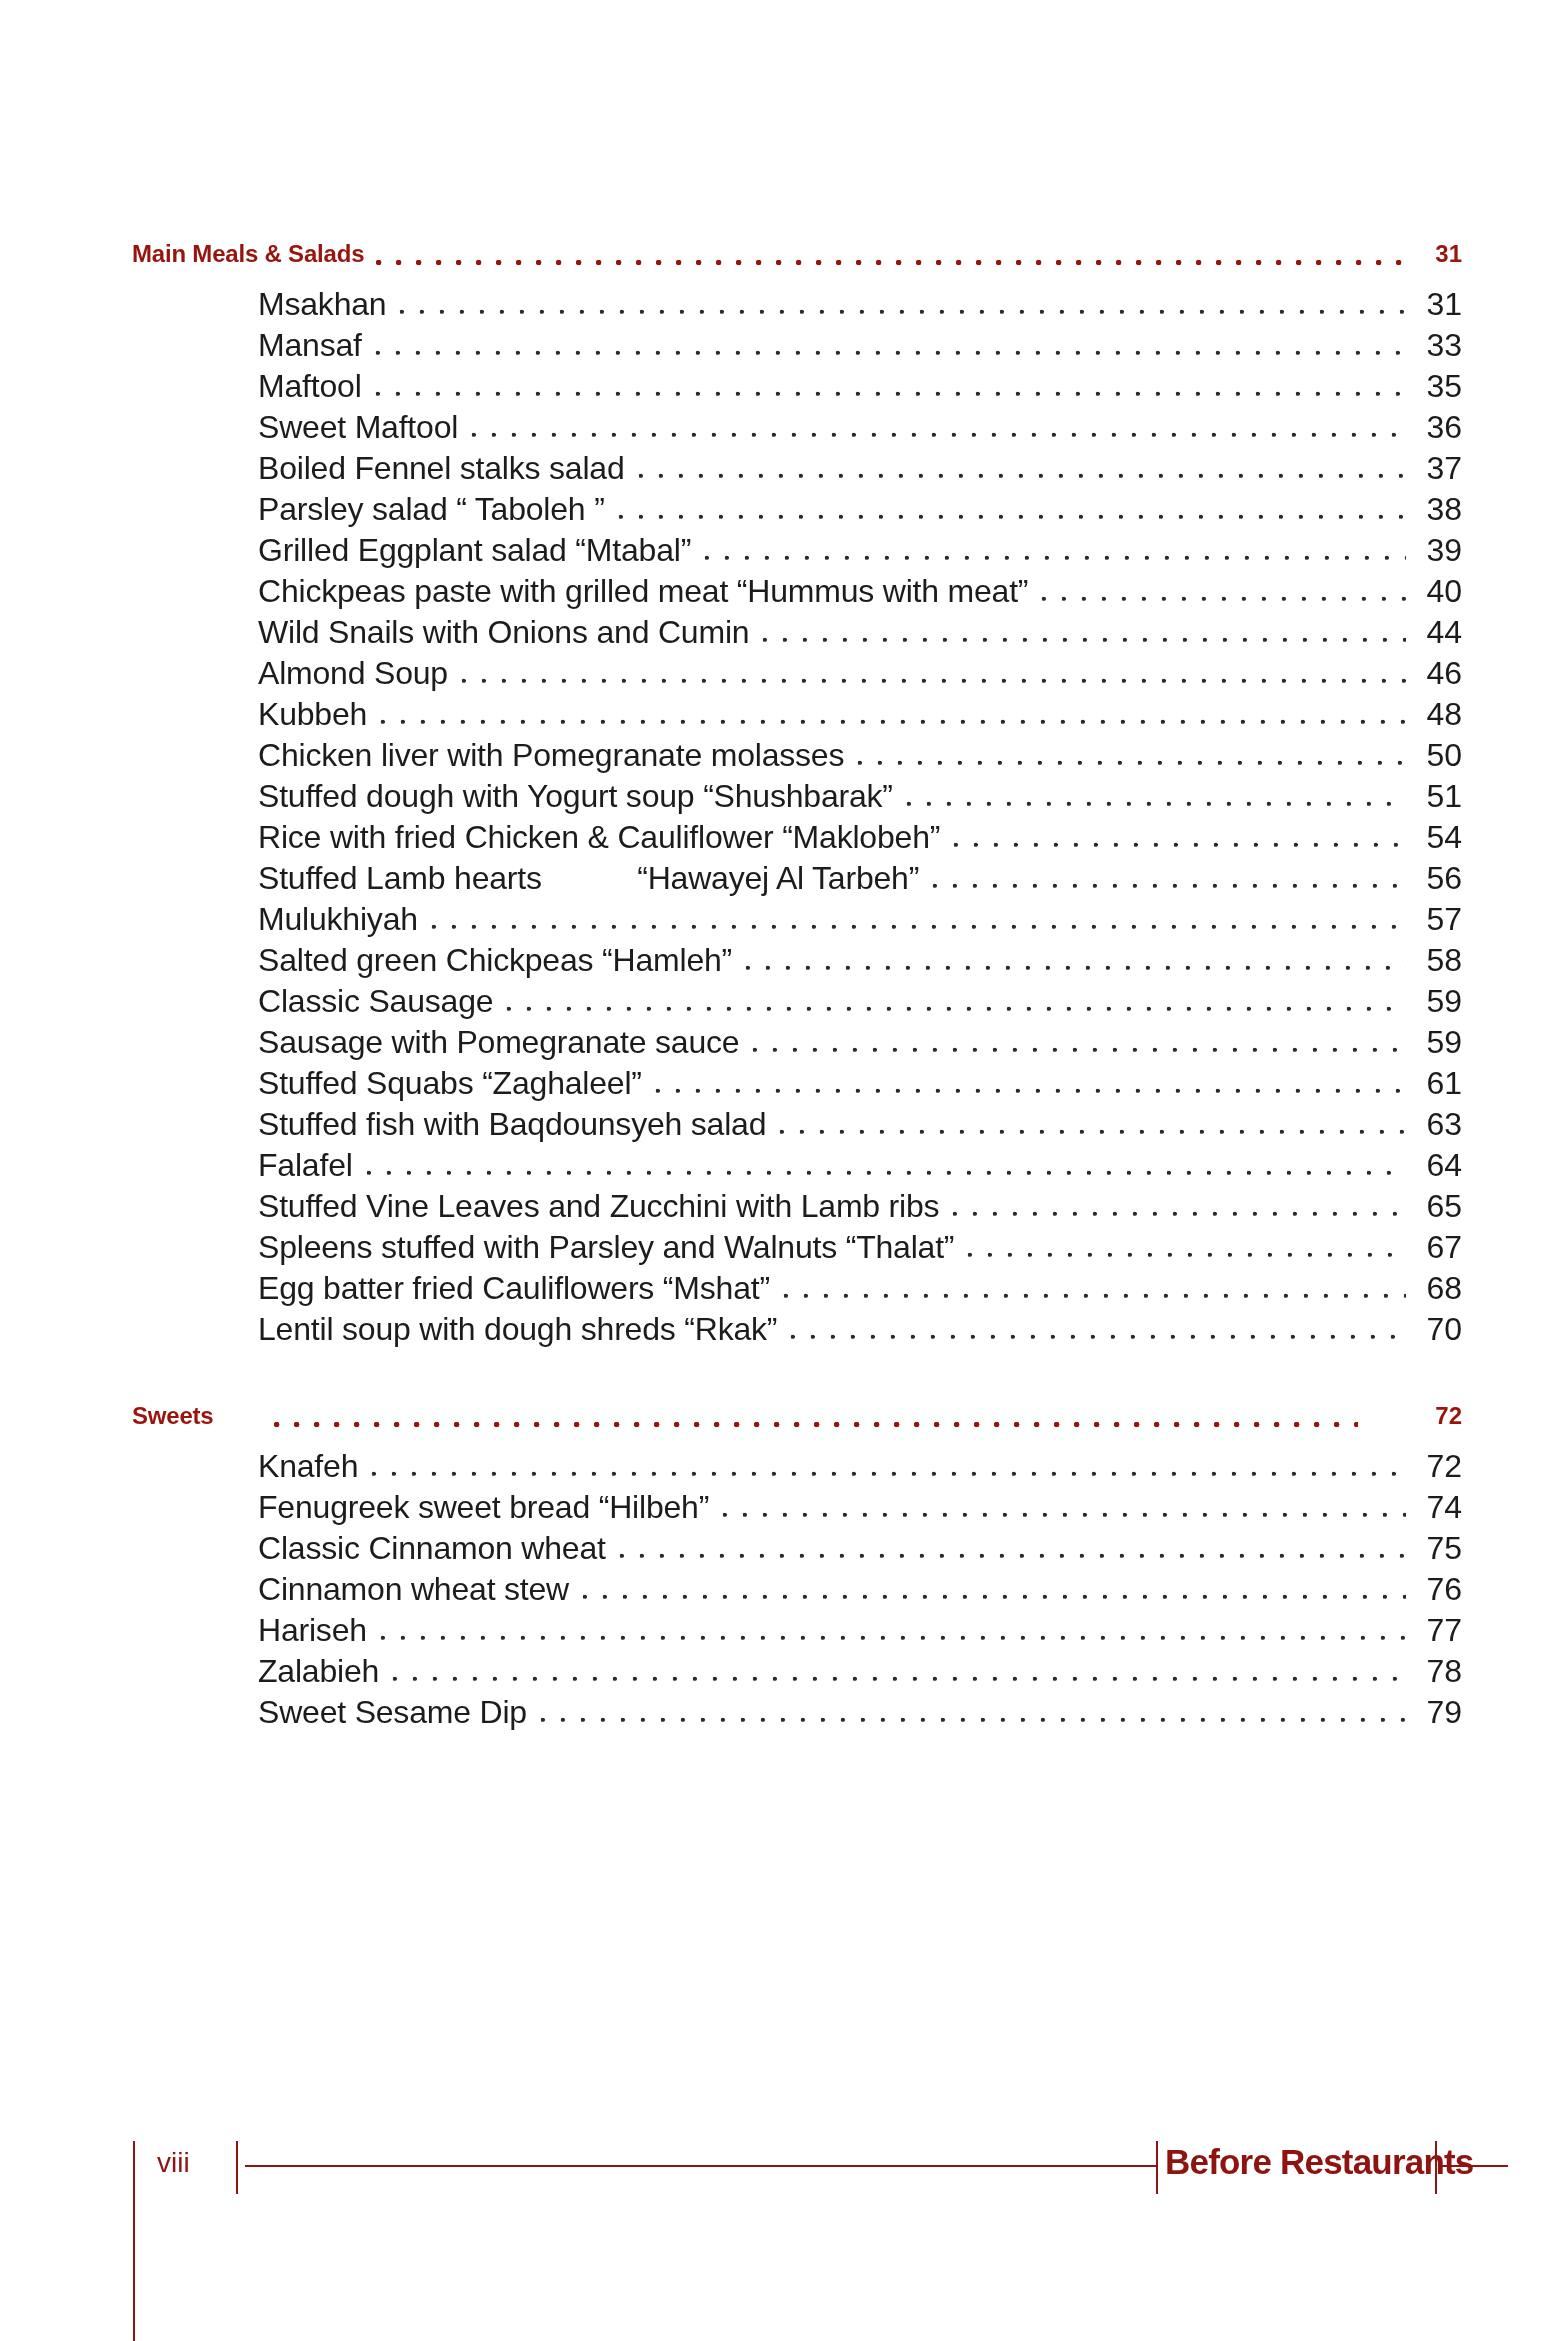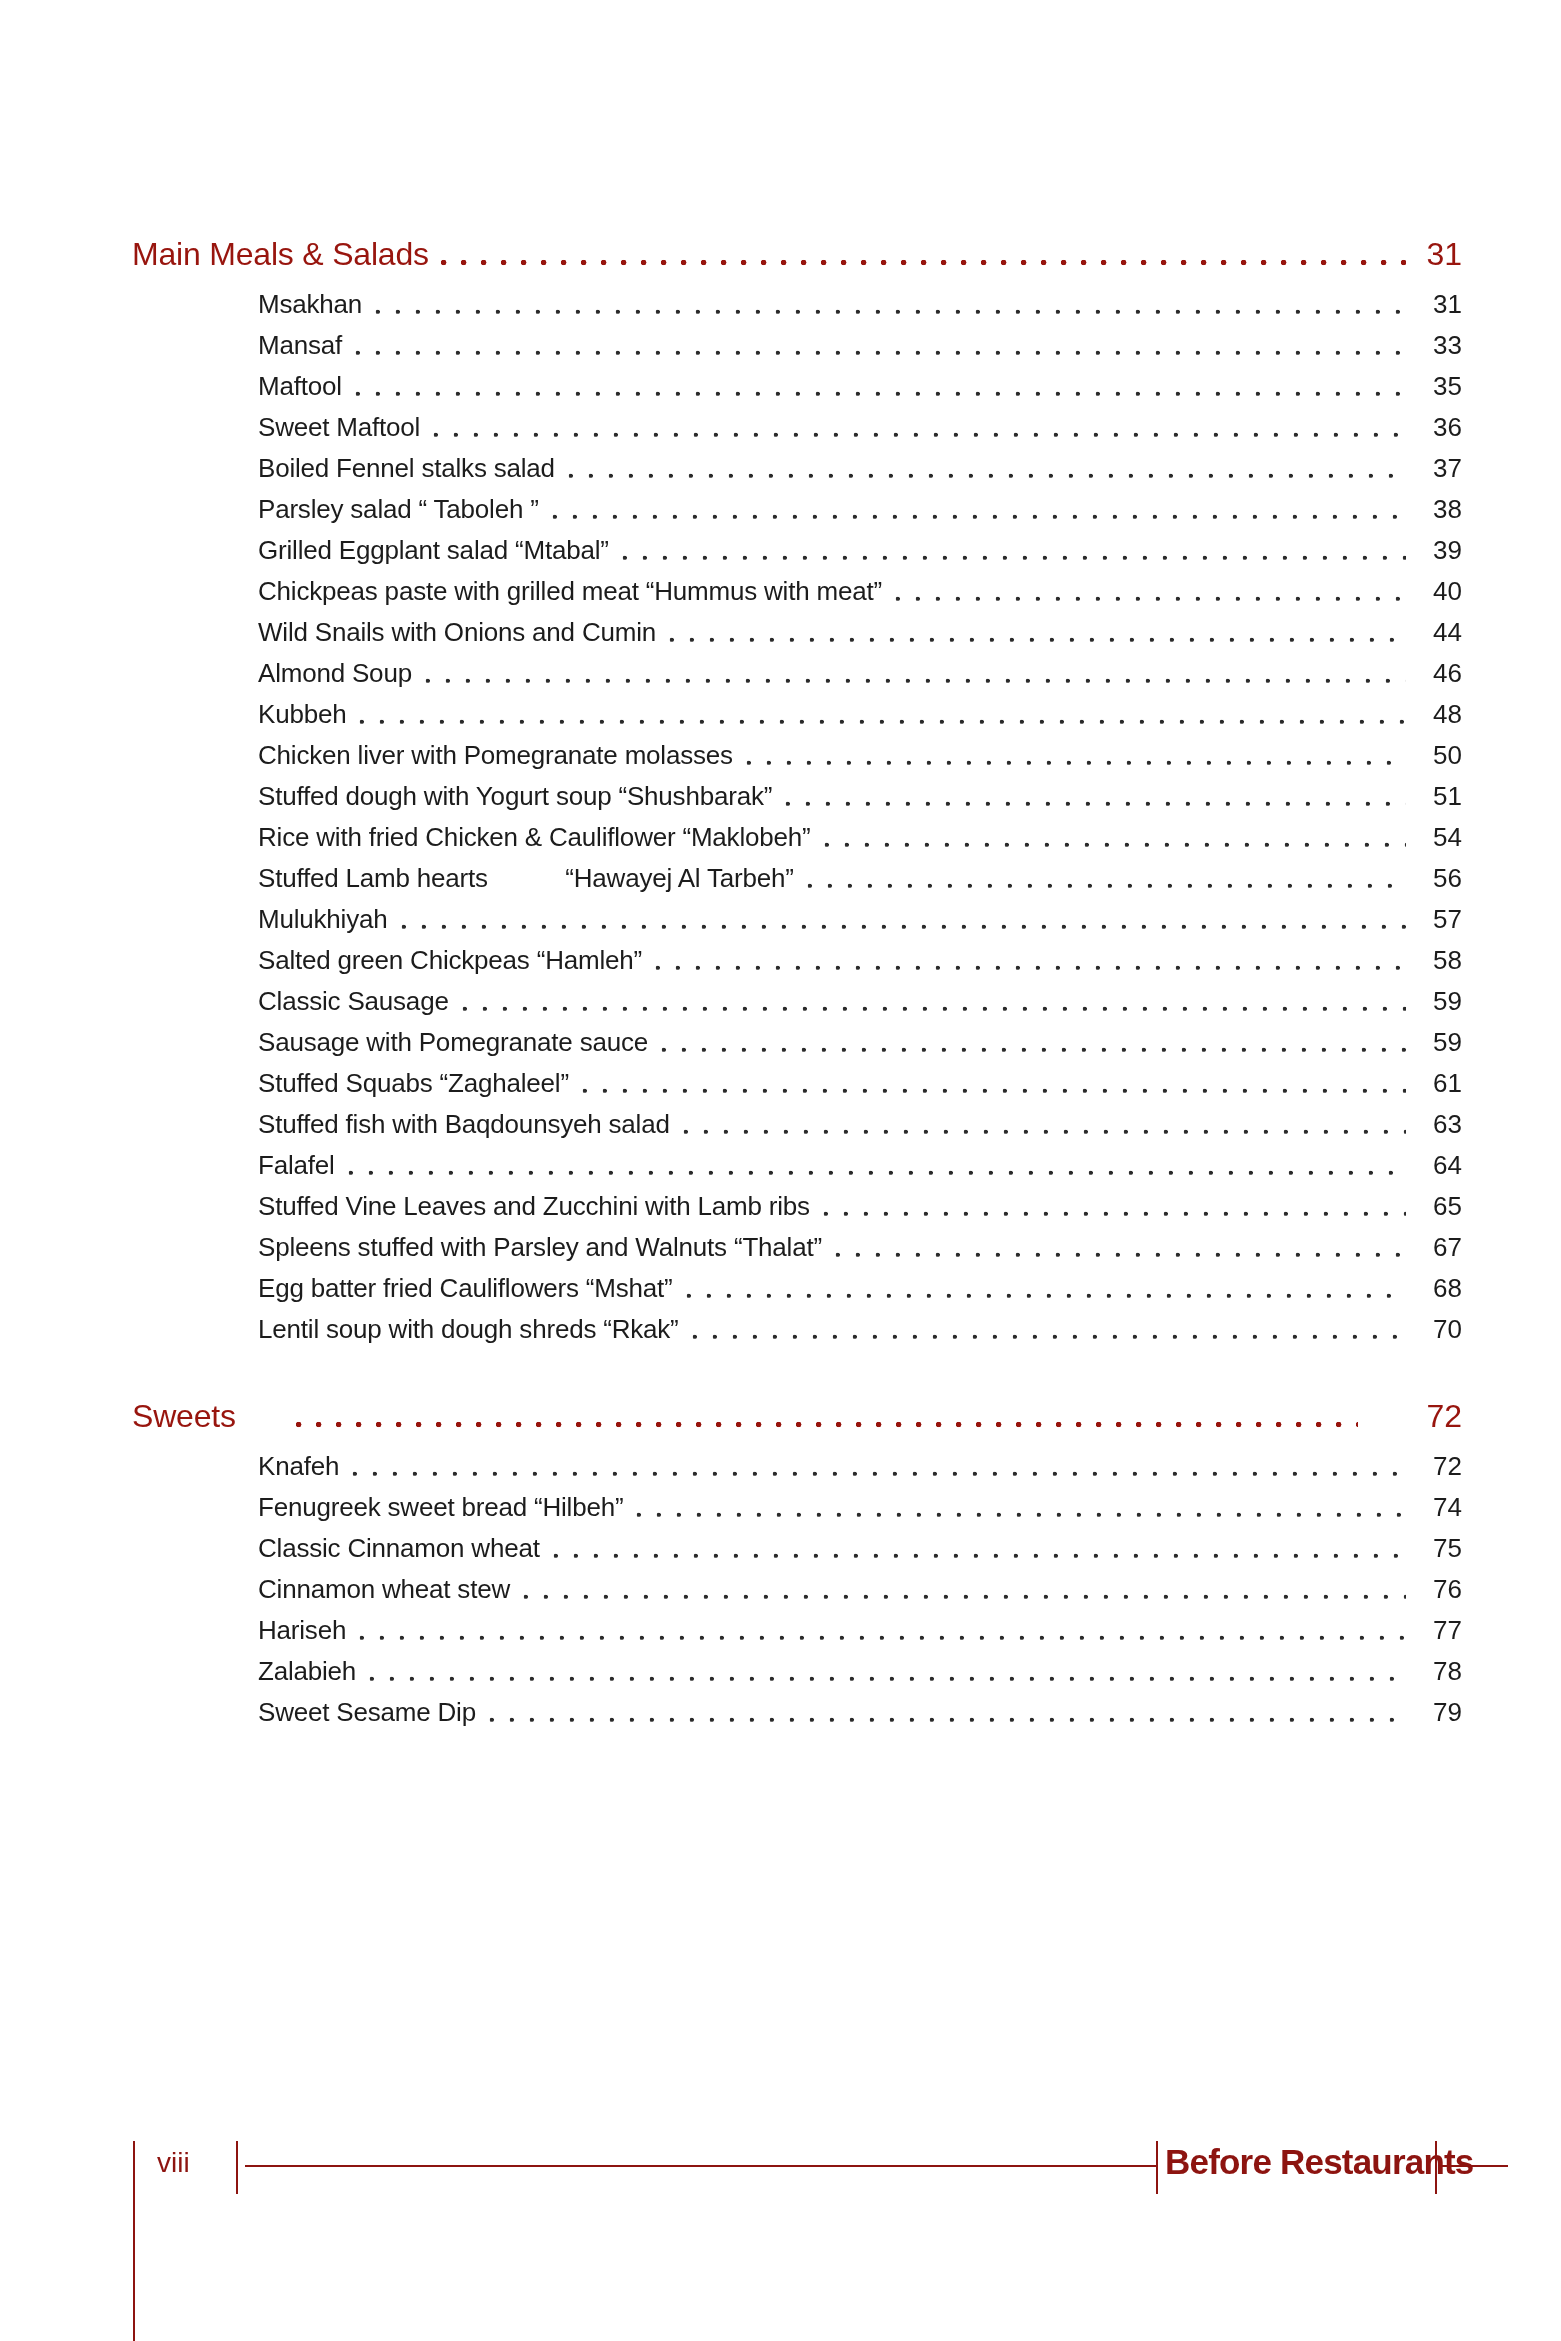--- a/index.html
+++ b/index.html
@@ -21,34 +21,34 @@
   .row .num   { min-width:50px; text-align:right; white-space:pre; }
 
   .leader { flex:1 1 auto; position:relative; min-width:27px; align-self:stretch; }
   .leader::after {
     content:""; position:absolute; left:13px; right:6.4px; bottom:10.4px; height:5.6px;
     background-image:radial-gradient(circle at 2.8px 2.8px, currentColor 1.8px, transparent 2.4px);
     background-size:20px 5.6px; background-repeat:repeat-x;
   }
 
   .section-header {
-    font-size:32px; font-weight:400; line-height:50px;
+    font-size:24px; font-weight:700; line-height:50px;
     color:var(--accent,#98150e);
   }
   .section-header .leader::after {
     left:11.2px; bottom:13px; height:7.2px;
     background-image:radial-gradient(circle at 3.6px 3.6px, currentColor 2.6px, transparent 3.1px);
     background-size:20px 7.2px;
   }
   .section-header:first-child { margin-top:229px; }
   .section-header + .items { margin-top:4.8px; }
   .items + .section-header { margin-top:41px;gap:48px; }
 
   .items { padding-left:126px; }
-  .items .row { font-size:26px; line-height:41px; }
+  .items .row { font-size:32px; line-height:41px; }
   .items .leader { color:#2a2a2a; }
 
   
   .left-border { position:absolute; left:133px; top:2141px; bottom:0; width:1.6px;
                  background:var(--footer-accent,#8d1410); }
   .folio { position:absolute; left:157px; top:2145px; font-size:28px; line-height:35px;
            color:var(--footer-accent,#8d1410); }
   .tick { position:absolute; top:2141px; width:1.6px; height:53px;
           background:var(--footer-accent,#8d1410); }
   .tick-a { left:236px; }

